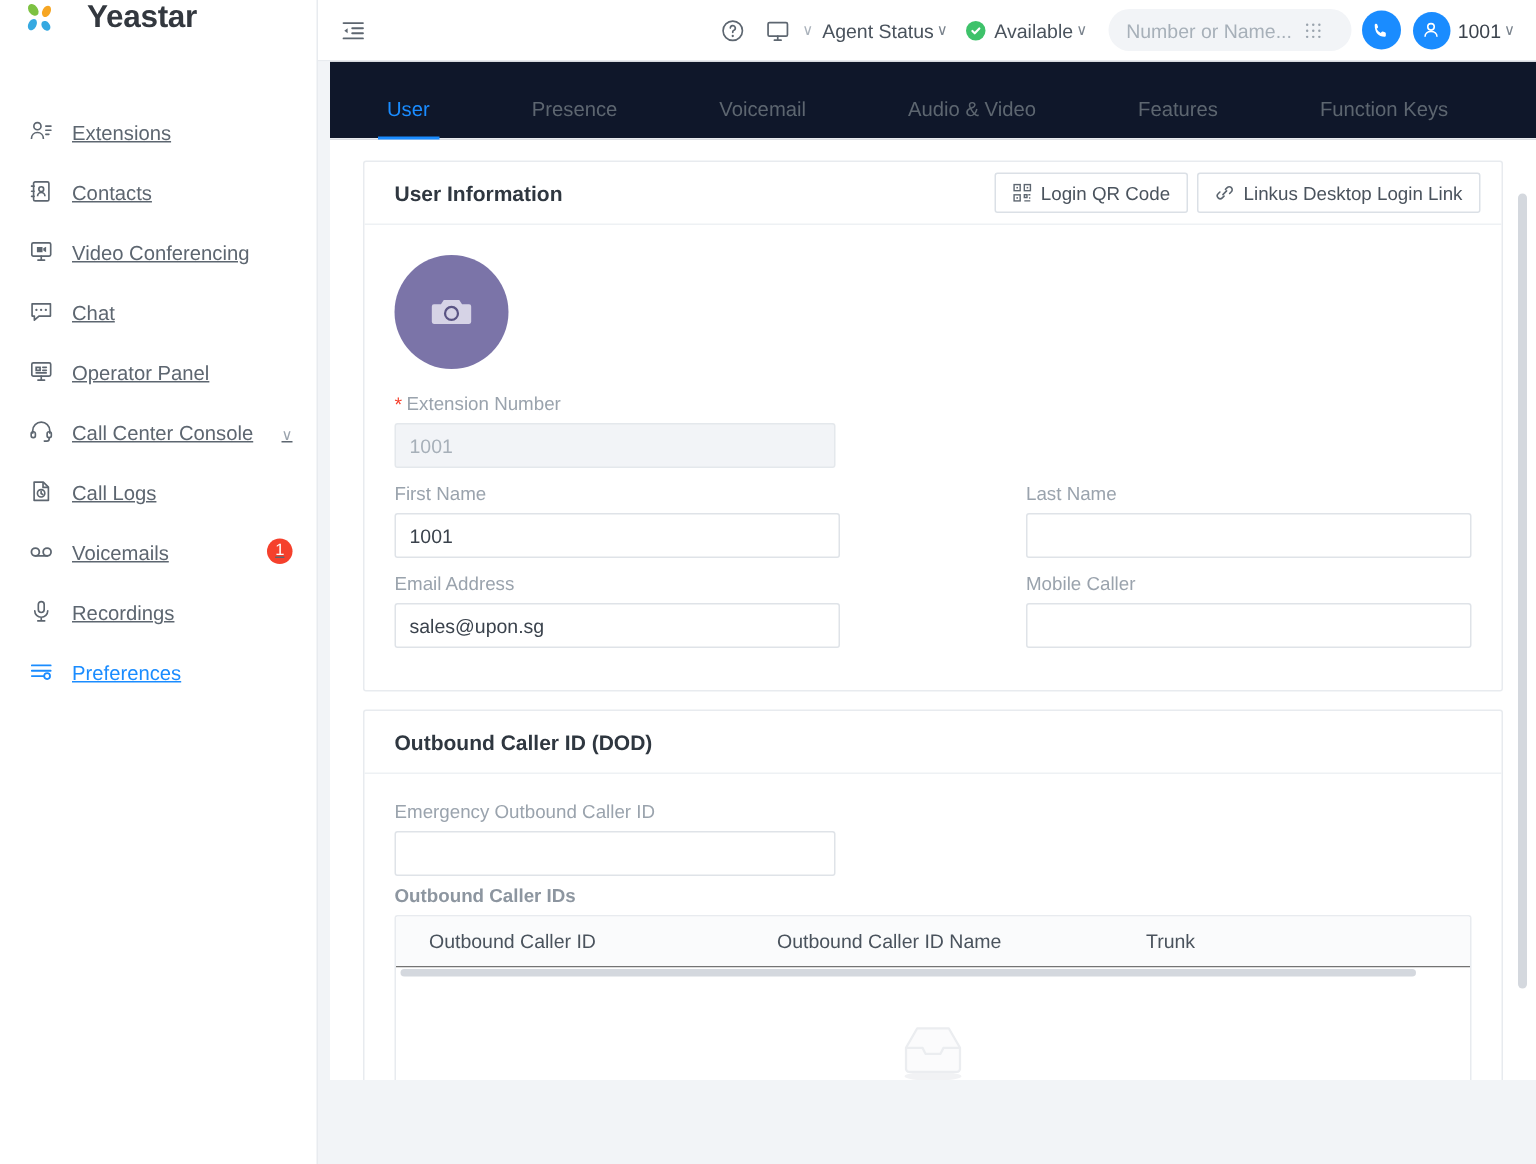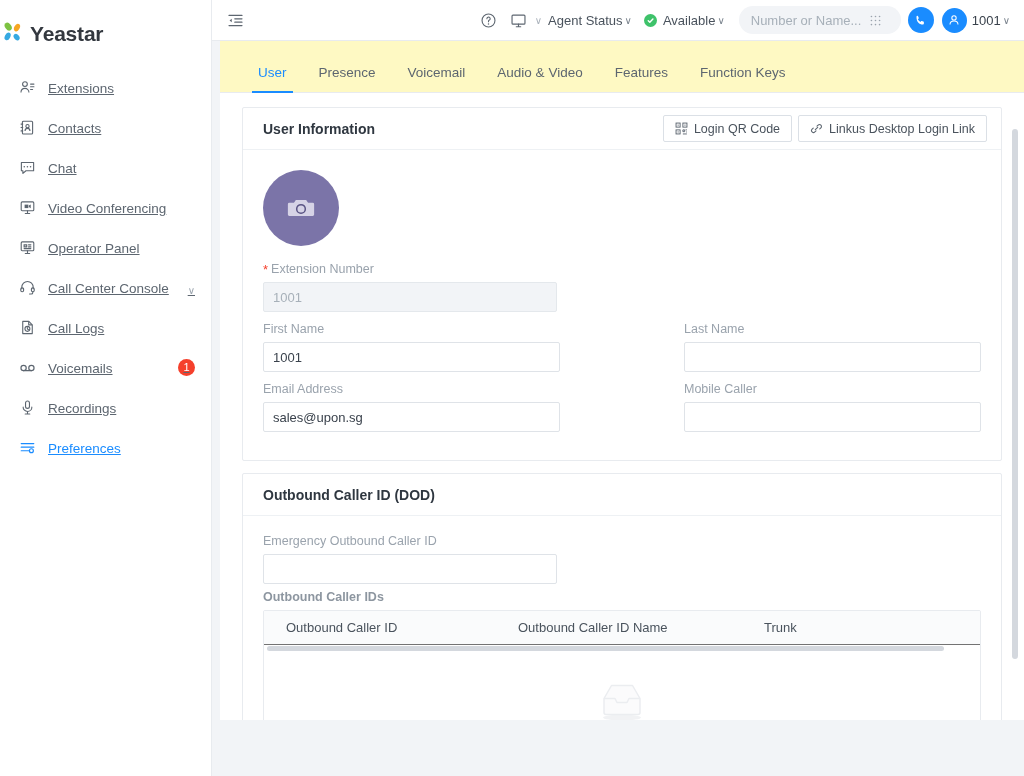--- a/index.html
+++ b/index.html
@@ -14,22 +14,22 @@
 
   
   #sidebar {
     width: 212px; height: 776px;
     background: #ffffff;
     border-right: 1px solid #e8ebef;
     flex: 0 0 212px;
     position: relative;
   }
   .brand {
-    display: flex; align-items: flex-end;
-    height: 46px; gap: 4px;
+    display: flex; align-items: flex-start;
+    height: 46px; padding-left: 14px; gap: 18px;
   }
   .brand-logo { width: 26px; height: 26px; position: relative; flex: 0 0 26px; }
   .brand-name {
     font-size: 21px; font-weight: bold; color: #33383f;
     letter-spacing: -0.2px;
   }
   .nav { margin-top: 10px; }
   .nav-item {
     display: flex; align-items: flex-end;
     height: 40px; padding: 0 16px 0 18px;
@@ -134,21 +134,22 @@
   }
   #scrollpane {
     position: absolute; inset: 0 0 56px 8px;
     background: #ffffff;
     overflow: hidden;
   }
   .tabs {
     display: flex; align-items: flex-end;
     height: 52px; padding: 0 10px 0 22px;
     border-bottom: 1px solid #e8ebef;
-    background: #fef9c3;
+    background: #0f172a;
+    gap: 36px;
   }
   .tab {
     font-size: 13.5px; color: #5d6670;
     padding: 0 16px 12px 16px; cursor: pointer;
     position: relative; white-space: nowrap;
   }
   .tab.active { color: #1a8cff; }
   .tab.active::after {
     content: ""; position: absolute; left: 10px; right: 10px; bottom: -1px;
     height: 2px; background: #1a8cff;
@@ -307,37 +308,37 @@
             <circle cx="10" cy="8.4" r="1.9"></circle>
               <path d="M7.1 14c0-1.7 1.3-3 2.9-3s2.9 1.3 2.9 3"></path>
           </svg>
         </span>
         <span class="nav-label">Contacts</span>
       </div>
 
       <div class="nav-item">
         <span class="nav-ico">
           <svg viewBox="0 0 20 20" width="17" height="17" fill="none" stroke="currentColor" stroke-width="1.3">
-            <path d="M2.8 4.2h14.4v9.6H8.2L4.6 17v-3.2H2.8z" stroke-linejoin="round"></path>
-            <path d="M6.2 9h.01M9.9 9h.01M13.6 9h.01" stroke-linecap="round" stroke-width="1.8"></path>
-          </svg>
-        </span>
-        <span class="nav-label">Chat</span>
-      </div>
-
-      <div class="nav-item">
-        <span class="nav-ico">
-          <svg viewBox="0 0 20 20" width="17" height="17" fill="none" stroke="currentColor" stroke-width="1.3">
             <rect x="2.6" y="3.4" width="14.8" height="10.4" rx="1.2"></rect>
             <path d="M7.4 17h5.2M10 13.8V17" stroke-linecap="round"></path>
             <path d="M6.6 6.6h4.4v4.1H6.6z" fill="currentColor" stroke="none"></path>
             <path d="M11.6 7.7l2.2-1.3v4.4l-2.2-1.3z" fill="currentColor" stroke="none"></path>
           </svg>
         </span>
         <span class="nav-label">Video Conferencing</span>
+      </div>
+
+      <div class="nav-item">
+        <span class="nav-ico">
+          <svg viewBox="0 0 20 20" width="17" height="17" fill="none" stroke="currentColor" stroke-width="1.3">
+            <path d="M2.8 4.2h14.4v9.6H8.2L4.6 17v-3.2H2.8z" stroke-linejoin="round"></path>
+            <path d="M6.2 9h.01M9.9 9h.01M13.6 9h.01" stroke-linecap="round" stroke-width="1.8"></path>
+          </svg>
+        </span>
+        <span class="nav-label">Chat</span>
       </div>
 
       <div class="nav-item">
         <span class="nav-ico">
           <svg viewBox="0 0 20 20" width="17" height="17" fill="none" stroke="currentColor" stroke-width="1.3">
             <rect x="2.6" y="3.4" width="14.8" height="10.4" rx="1.2"></rect>
             <path d="M7.4 17h5.2M10 13.8V17" stroke-linecap="round"></path>
             <path d="M6 6.9h3.1v2.4H6zM11.2 6.9h2.8M11.2 9.3h2.8M6 11.3h7.9" stroke-linecap="round"></path>
           </svg>
         </span>

